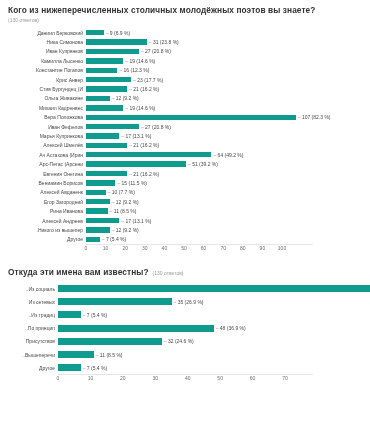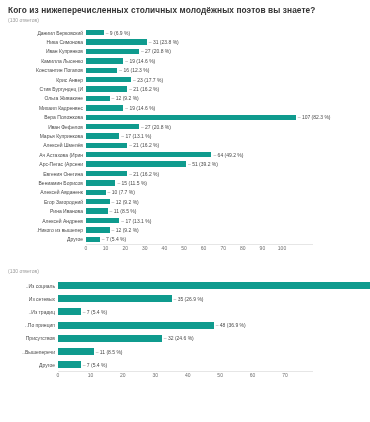--- a/index.html
+++ b/index.html
@@ -260,20 +260,21 @@
           <span class="tick" style="left: 156.8px;">80</span>
           <span class="tick" style="left: 176.4px;">90</span>
           <span class="tick" style="left: 196px;">100</span>
         </div>
     </div>
   </section>
 
   <section class="card" id="chart2">
     <div class="card-head">
       <div class="q-head-row">
+        <p class="q-title">Откуда эти имена вам известны?</p>
         <span class="q-sub">(130 ответов)</span>
       </div>
     </div>
 
     <div class="plot">
       <div class="rows" id="rows2">
           <div class="row">
             <div class="cat">Из социаль..</div>
             <div class="barwrap">
               <div class="bar" style="width: 324.286px; background: rgb(15, 155, 142);"></div>

